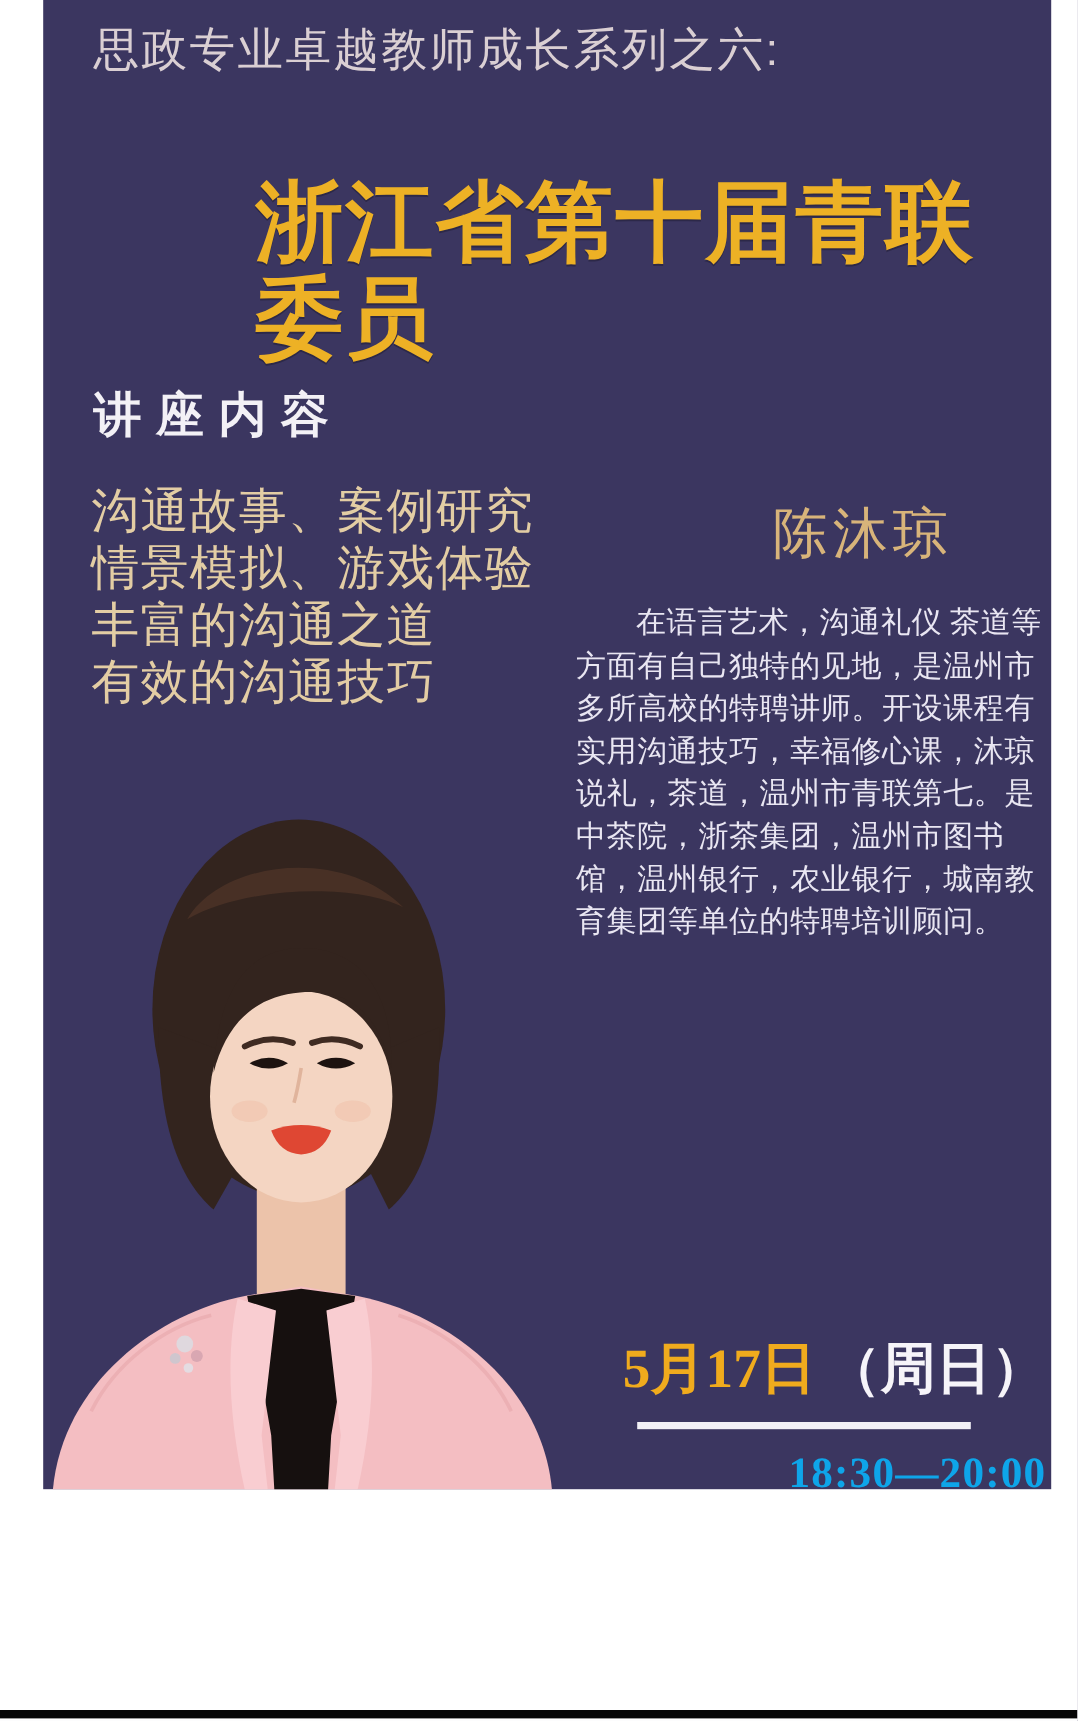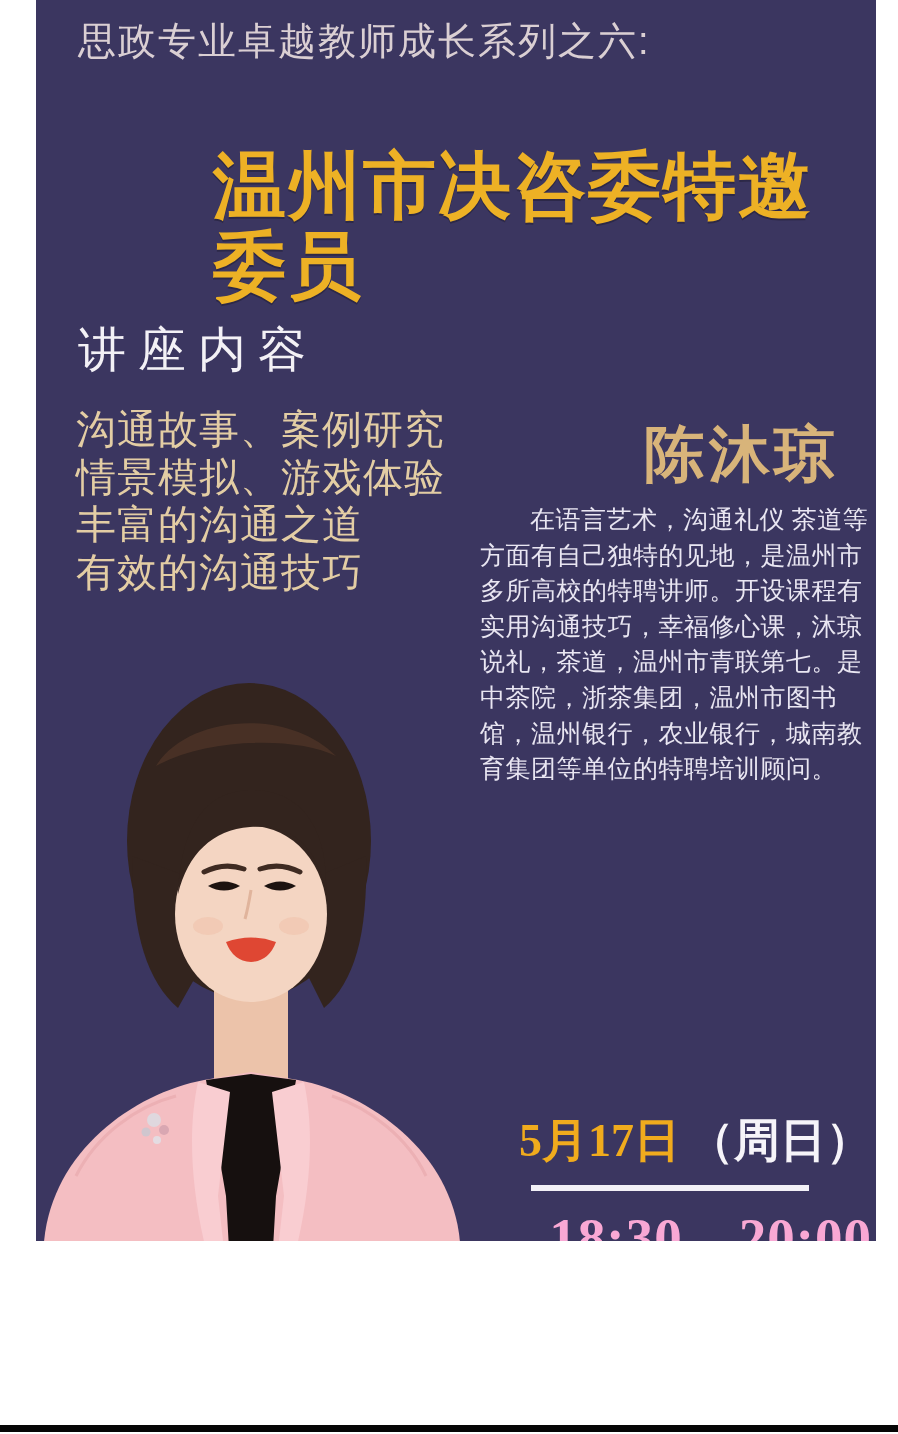--- a/index.html
+++ b/index.html
@@ -20,49 +20,49 @@
   .title-line {
     position:absolute; font-weight:900; color:#edb125;
     font-size:73px; letter-spacing:2px; line-height:1.1;
     text-shadow:0 2px 0 rgba(0,0,0,0.25);
   }
   .title-1 { left:40px; top:56px; }
   .title-2 { left:177px; top:146px; }
 
   .content-heading {
     position:absolute; left:42px; top:318px;
-    font-size:48px; font-weight:400; color:#f3f1f6; letter-spacing:12px;
+    font-size:40px; font-weight:700; color:#f3f1f6; letter-spacing:12px;
   }
   .content-list {
     position:absolute; left:40px; top:406px; margin:0; padding:0; list-style:none;
-    font-size:40px; line-height:47.5px; color:#e3cda4; letter-spacing:1px;
+    font-size:40px; line-height:47.5px; color:#e3cda4; letter-spacing:1px;font-family:Liberation Mono, monospace;
   }
 
   .speaker-name {
     position:absolute; left:608px; top:414px;
-    font-size:61px; font-weight:700; color:#d8b47a; letter-spacing:4px;text-align:right;
+    font-size:46px; font-weight:400; color:#d8b47a; letter-spacing:4px;text-align:right;
   }
   .bio {
     position:absolute; left:444px; top:502px; width:396px;
     font-size:25px; line-height:35.6px; color:#e9e6f2; letter-spacing:0.5px;
   }
   .bio p { margin:0; text-indent:2em; }
 
   .event-block {
     position:absolute; left:432px; top:1110px; width:404px; text-align:right;
   }
   .date-line { font-size:46px; font-weight:700; white-space:nowrap; }
   .date-gold { color:#f0ab1d; }
   .date-white { color:#f6f4f9; margin-left:8px; }
   .event-divider {
     width:278px; height:6px; background:#f2f0f6; margin:13px auto 0;
     border:none;
   }
   .event-time {
-    margin-top:15px; font-size:55px; font-weight:700; color:#f9a8d4; letter-spacing:1px;
+    margin-top:15px; font-size:36px; font-weight:700; color:#0ea5e9; letter-spacing:1px;
   }
   .event-platform {
     margin-top:13px; font-size:36px; color:#eceaf3; letter-spacing:4px;
   }
   .event-meeting {
     margin-top:17px; font-size:39px; font-weight:900; color:#ffd40a; letter-spacing:1px;
     font-family:"Liberation Sans", sans-serif;
   }
 
   .footer {
@@ -88,21 +88,21 @@
   }
 </style>
 </head>
 <body>
 
 <div class="page">
   <div class="poster">
 
     <div class="series-line">思政专业卓越教师成长系列之六:</div>
 
-    <div class="title-line title-2">温州市决咨委特邀委员</div>
+    <div class="title-line title-2">浙江省第十届青联委员</div>
 
     <div class="content-heading serif">讲座内容</div>
 
     <ul class="content-list serif">
       <li>沟通故事、案例研究</li>
       <li>情景模拟、游戏体验</li>
       <li>丰富的沟通之道</li>
       <li>有效的沟通技巧</li>
     </ul>
 

